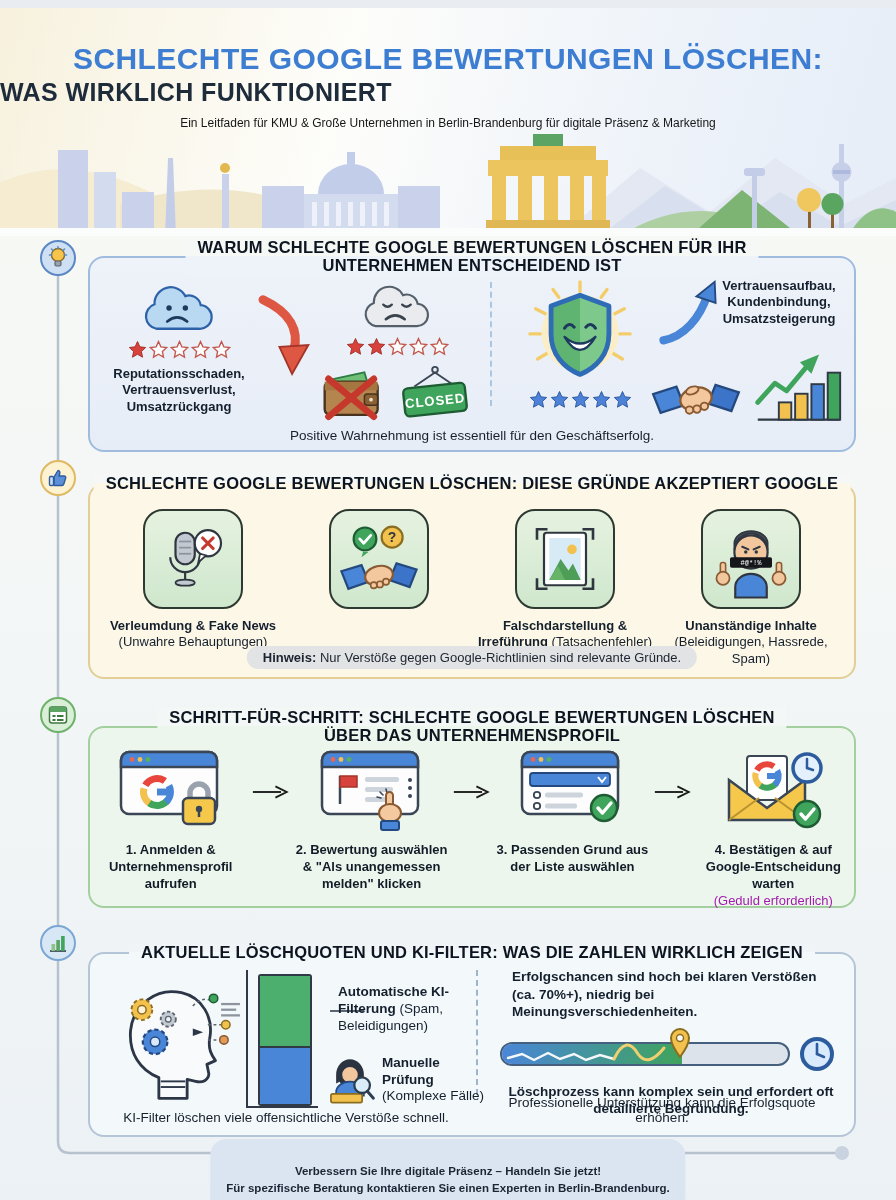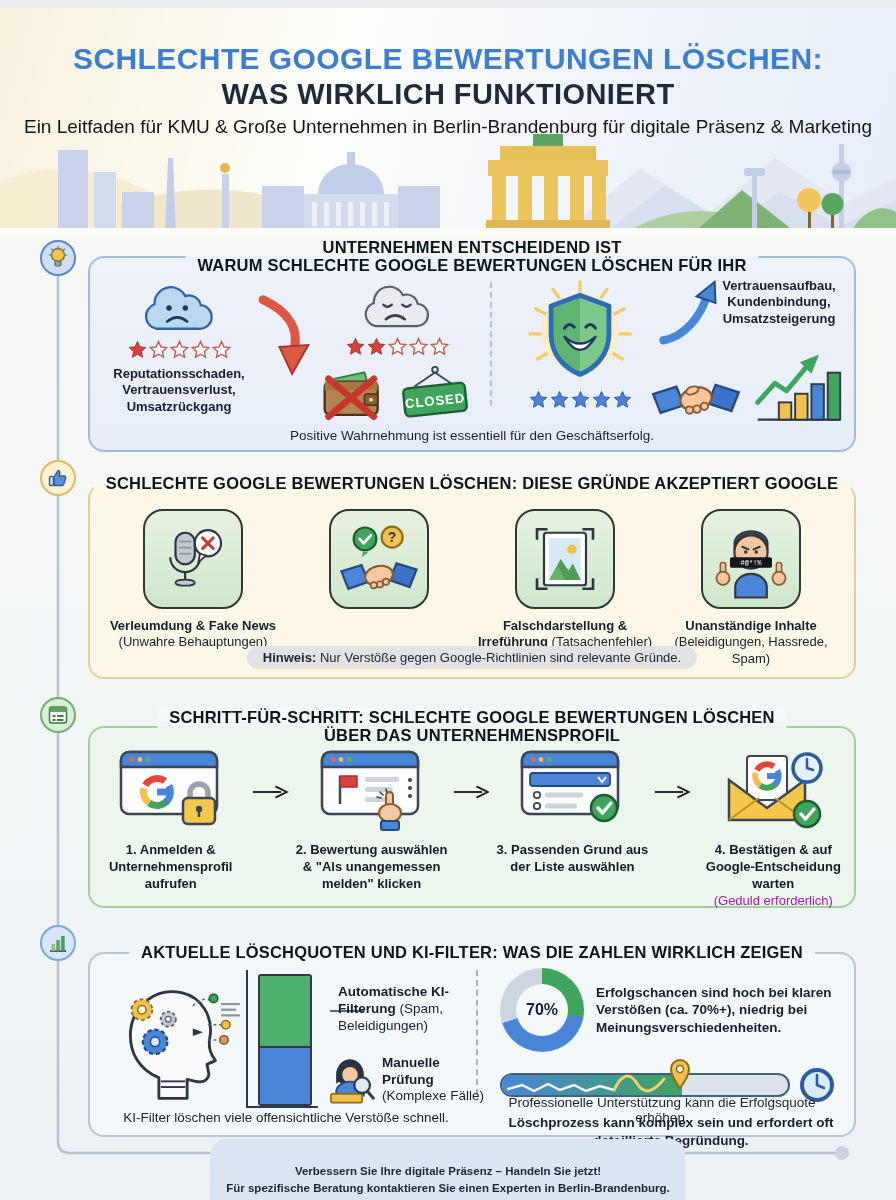--- a/index.html
+++ b/index.html
@@ -4,24 +4,24 @@
 <style>
   html,body{margin:0;padding:0;}
   body{font-family:"Liberation Sans",sans-serif;background:#e9edf1;}
   #page{position:relative;width:896px;height:1200px;overflow:hidden;margin:8px auto;
         background:linear-gradient(180deg,#fafaf3 0%,#f6f8f5 25%,#f2f6f6 55%,#ecf1f5 100%);}
   
   .header{position:absolute;top:0;left:0;width:896px;height:228px;
           background:linear-gradient(105deg,#f7f1dd 0%,#fdfdfa 38%,#eef3fa 72%,#e6edf7 100%);}
   .title1{position:absolute;top:34px;left:0;width:896px;text-align:center;
           font-size:30px;font-weight:800;letter-spacing:.4px;color:#3d7ed2;}
-  .title2{position:absolute;top:70px;left:0;width:896px;text-align:center;
-          font-size:29px;font-weight:800;letter-spacing:.4px;color:#1d2b3a;}
+  .title2{position:absolute;top:70px;left:0;width:896px;
+          font-size:25px;font-weight:800;letter-spacing:.4px;color:#1d2b3a;}
   .subtitle{position:absolute;top:108px;left:0;width:896px;text-align:center;
-          font-size:19px;font-weight:500;color:#161616;}
+          font-size:12px;font-weight:500;color:#161616;}
   .skyline{position:absolute;left:0;top:126px;}
   
   .tl-svg{position:absolute;left:0;top:0;pointer-events:none;}
   .tl-ic{position:absolute;left:40px;width:36px;height:36px;border-radius:50%;
          display:flex;align-items:center;justify-content:center;box-sizing:border-box;z-index:4;}
   .tl1{top:232px;background:#cfe0f5;border:2px solid #5b88c4;}
   .tl2{top:452px;background:#fdf2d2;border:2px solid #dfb963;}
   .tl3{top:689px;background:#d9efd7;border:2px solid #6fb26b;}
   .tl4{top:917px;background:#d7e7f5;border:2px solid #7ba7d4;}
   
@@ -232,22 +232,22 @@
         <line x1="3" y1="19" x2="19" y2="19" stroke="#2f3a46" stroke-width="1.6"></line>
         <rect x="4.5" y="12" width="3.6" height="7" fill="#8fc286"></rect>
         <rect x="9.3" y="8" width="3.6" height="11" fill="#5ca463"></rect>
         <rect x="14.1" y="4" width="3.6" height="15" fill="#3fa45c"></rect>
       </svg>
 </div>
 
 <div class="section" style="top:248px;height:196px;">
   <div class="panel p1">
     <div class="sec-head h1bg">
-      <div>UNTERNEHMEN ENTSCHEIDEND IST</div>
-          <div>WARUM SCHLECHTE GOOGLE BEWERTUNGEN LÖSCHEN FÜR IHR</div>
+      <div>WARUM SCHLECHTE GOOGLE BEWERTUNGEN LÖSCHEN FÜR IHR</div>
+          <div>UNTERNEHMEN ENTSCHEIDEND IST</div>
     </div>
     <div class="s1-body">
       <div class="s1-left">
         <div class="cloudcol" style="width:150px;">
           <svg width="92" height="58" viewBox="0 0 100 64">
             <path d="M25,56 a14,14 0 0 1 -2,-27 a18,18 0 0 1 34,-9 a13,13 0 0 1 17,10 a12,12 0 0 1 -2,26 z" fill="#b9d9f2" stroke="#2e62a8" stroke-width="2.5"></path>
             <circle cx="39" cy="33" r="3" fill="#1d3a5e"></circle>
                 <circle cx="57" cy="33" r="3" fill="#1d3a5e"></circle>
             <path d="M37,48 q11,-9 22,0" fill="none" stroke="#1d3a5e" stroke-width="3" stroke-linecap="round"></path>
           </svg>
@@ -636,23 +636,20 @@
           </svg>
           <div class="s4-lbl" style="position:static;margin-left:6px;width:112px;">
             <b>Manuelle Prüfung</b><span> (Komplexe Fälle)</span>
           </div>
         </div>
         <div class="s4-cap">KI-Filter löschen viele offensichtliche Verstöße schnell.</div>
       </div>
       <div class="s4-div"></div>
       <div class="s4-right">
         <div style="display:flex;align-items:center;">
-          <div class="donut">
-            <div class="donut-hole">70%</div>
-          </div>
           <div class="s4-text">Erfolgschancen sind hoch bei klaren Verstößen (ca. 70%+), niedrig bei Meinungsverschiedenheiten.</div>
         </div>
         <div class="pb-row">
           <div class="pbar">
             <div class="pfill"></div>
             <svg class="squiggle" width="200" height="46" viewBox="0 0 200 46">
               <polyline points="6,26 20,22 32,28 46,21 58,27 72,22 84,28 98,23 112,27" fill="none" stroke="#f5f8fb" stroke-width="2.4" stroke-linecap="round"></polyline>
               <path d="M112,27 Q124,2 136,22 Q146,36 162,16" fill="none" stroke="#f0cf6e" stroke-width="3" stroke-linecap="round"></path>
             </svg>
             <svg class="pin" width="24" height="32" viewBox="0 0 24 32">

